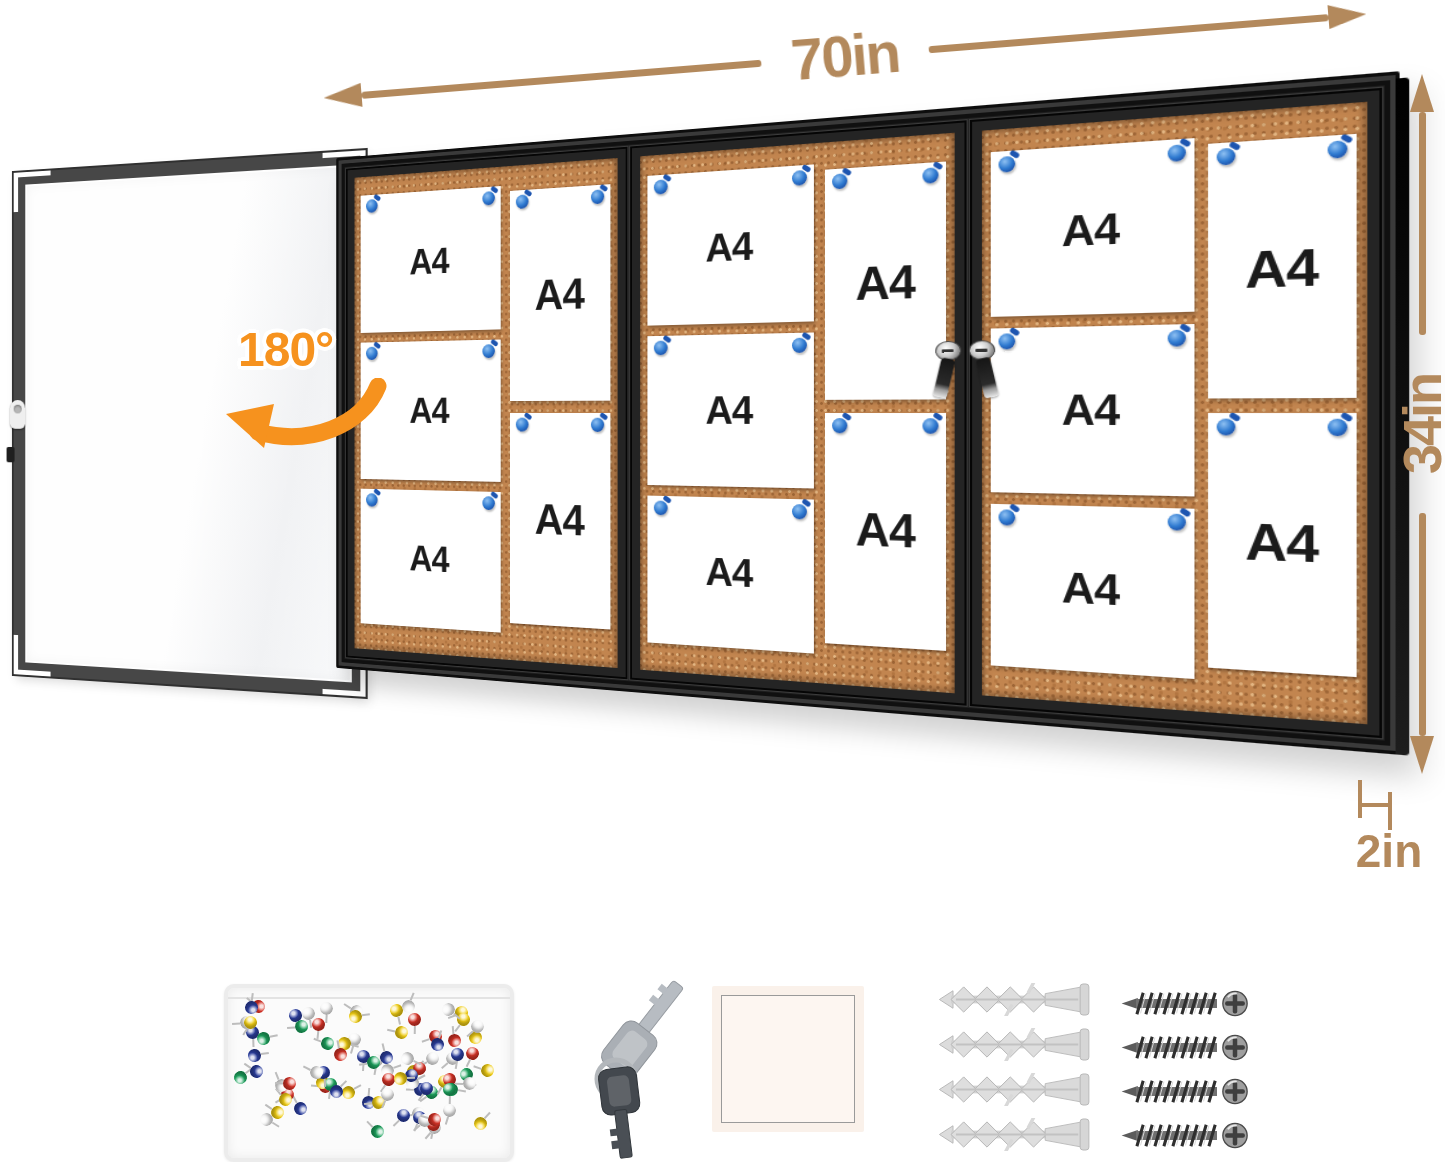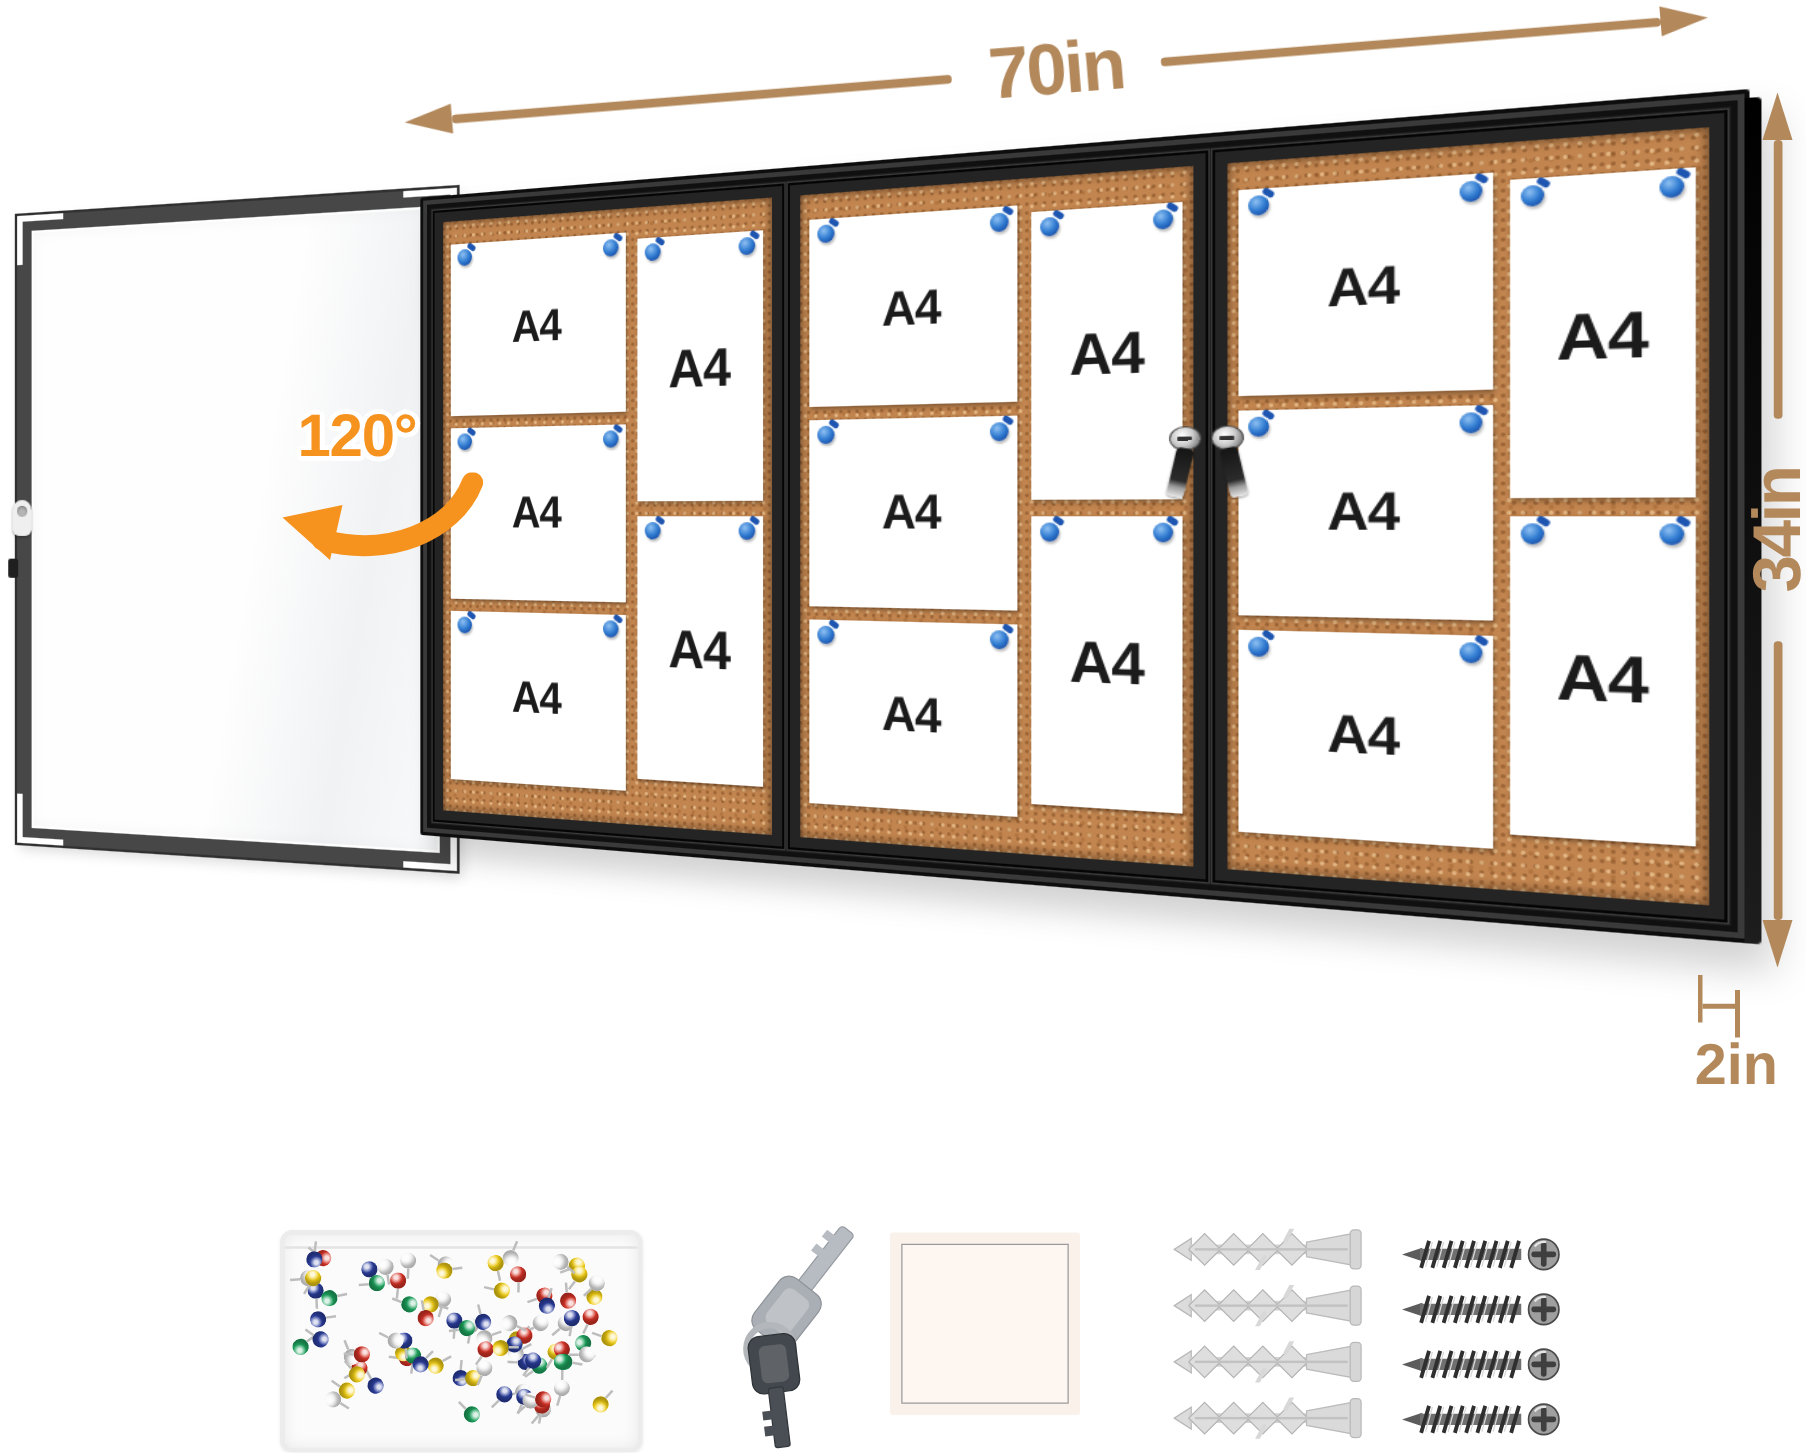--- a/index.html
+++ b/index.html
@@ -270,21 +270,21 @@
     <div class="lock-face"></div>
     <div class="lock-key"></div>
   </div>
   <div class="lock lock-b">
     <div class="lock-face"></div>
     <div class="lock-key"></div>
   </div>
 </div>
 
 <div class="deg">
-  <div class="deg-text">120°</div>
+  <div class="deg-text">180°</div>
   <svg class="deg-arrow" viewBox="0 0 164 84">
     <path d="M154,8 C138,48 86,68 34,54" fill="none" stroke="#f6921e" stroke-width="17" stroke-linecap="round"></path>
     <polygon points="2,36 50,26 40,70" fill="#f6921e"></polygon>
   </svg>
 </div>
 
 <div class="acc acc-box">
   <div class="box-lid"></div>
   <div class="box-pins">
       <span class="ppin" style="left: 54.4077%; top: 44.5062%; --c: #f4f4f4; transform: rotate(251deg);"></span>

